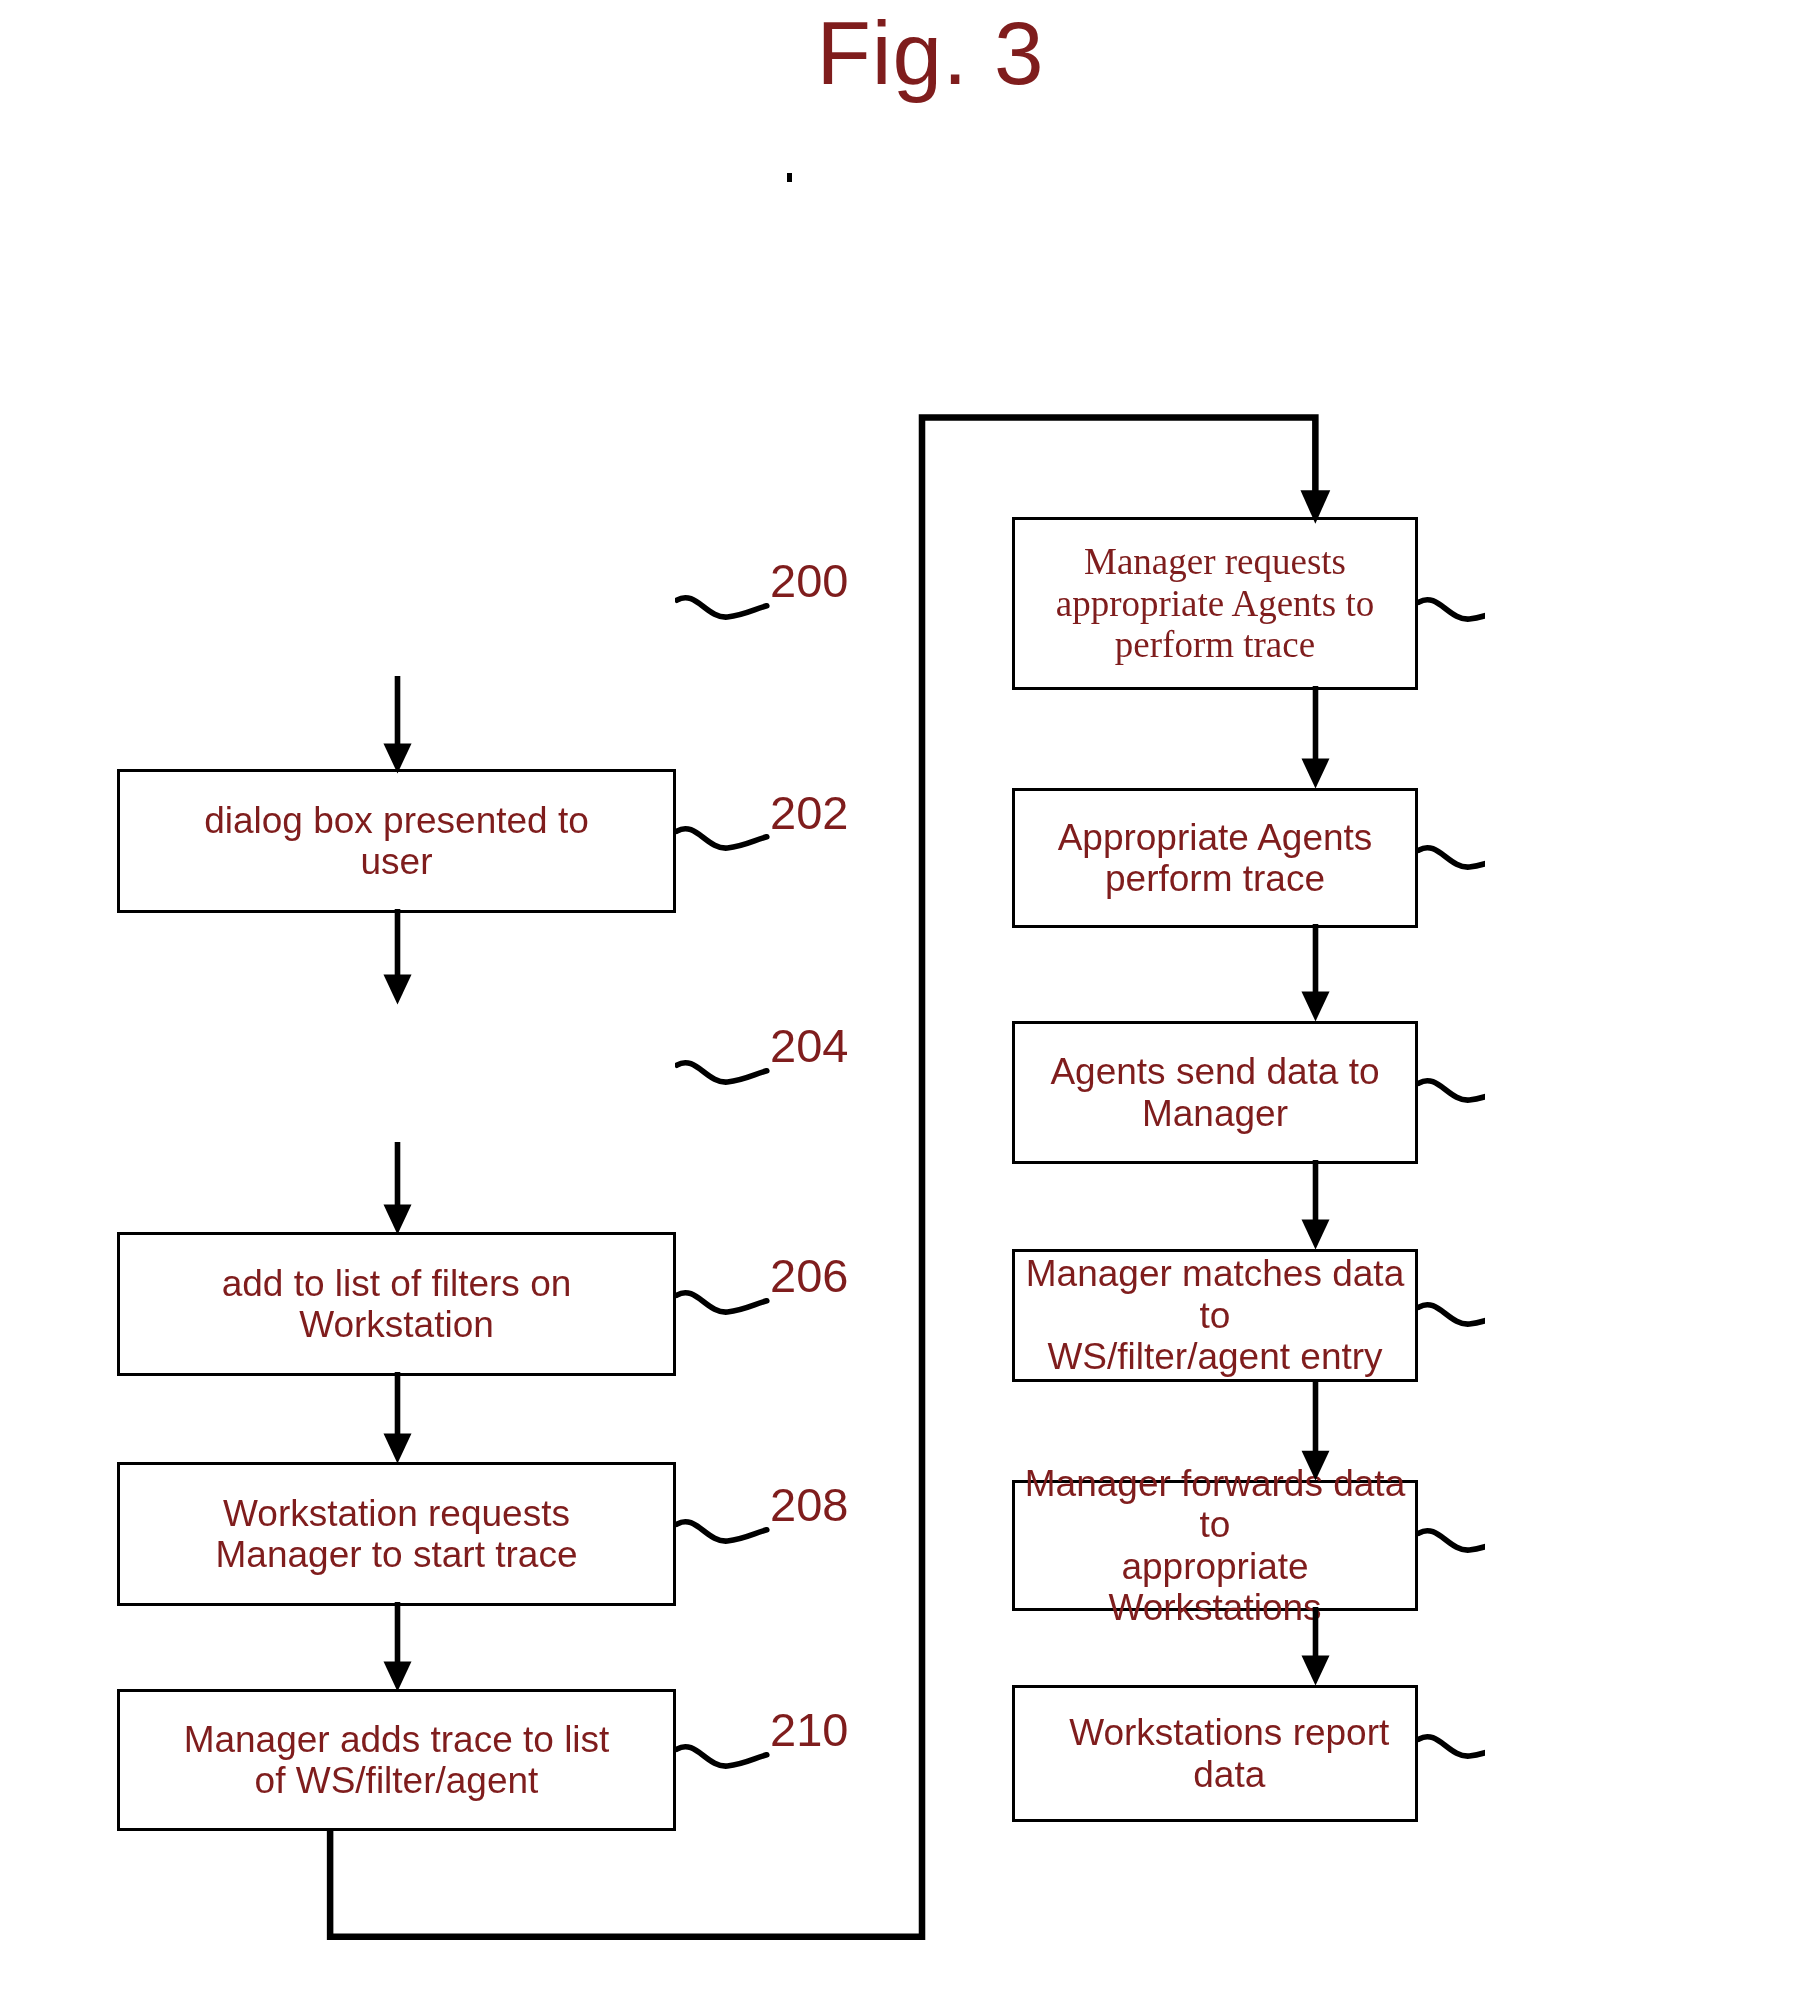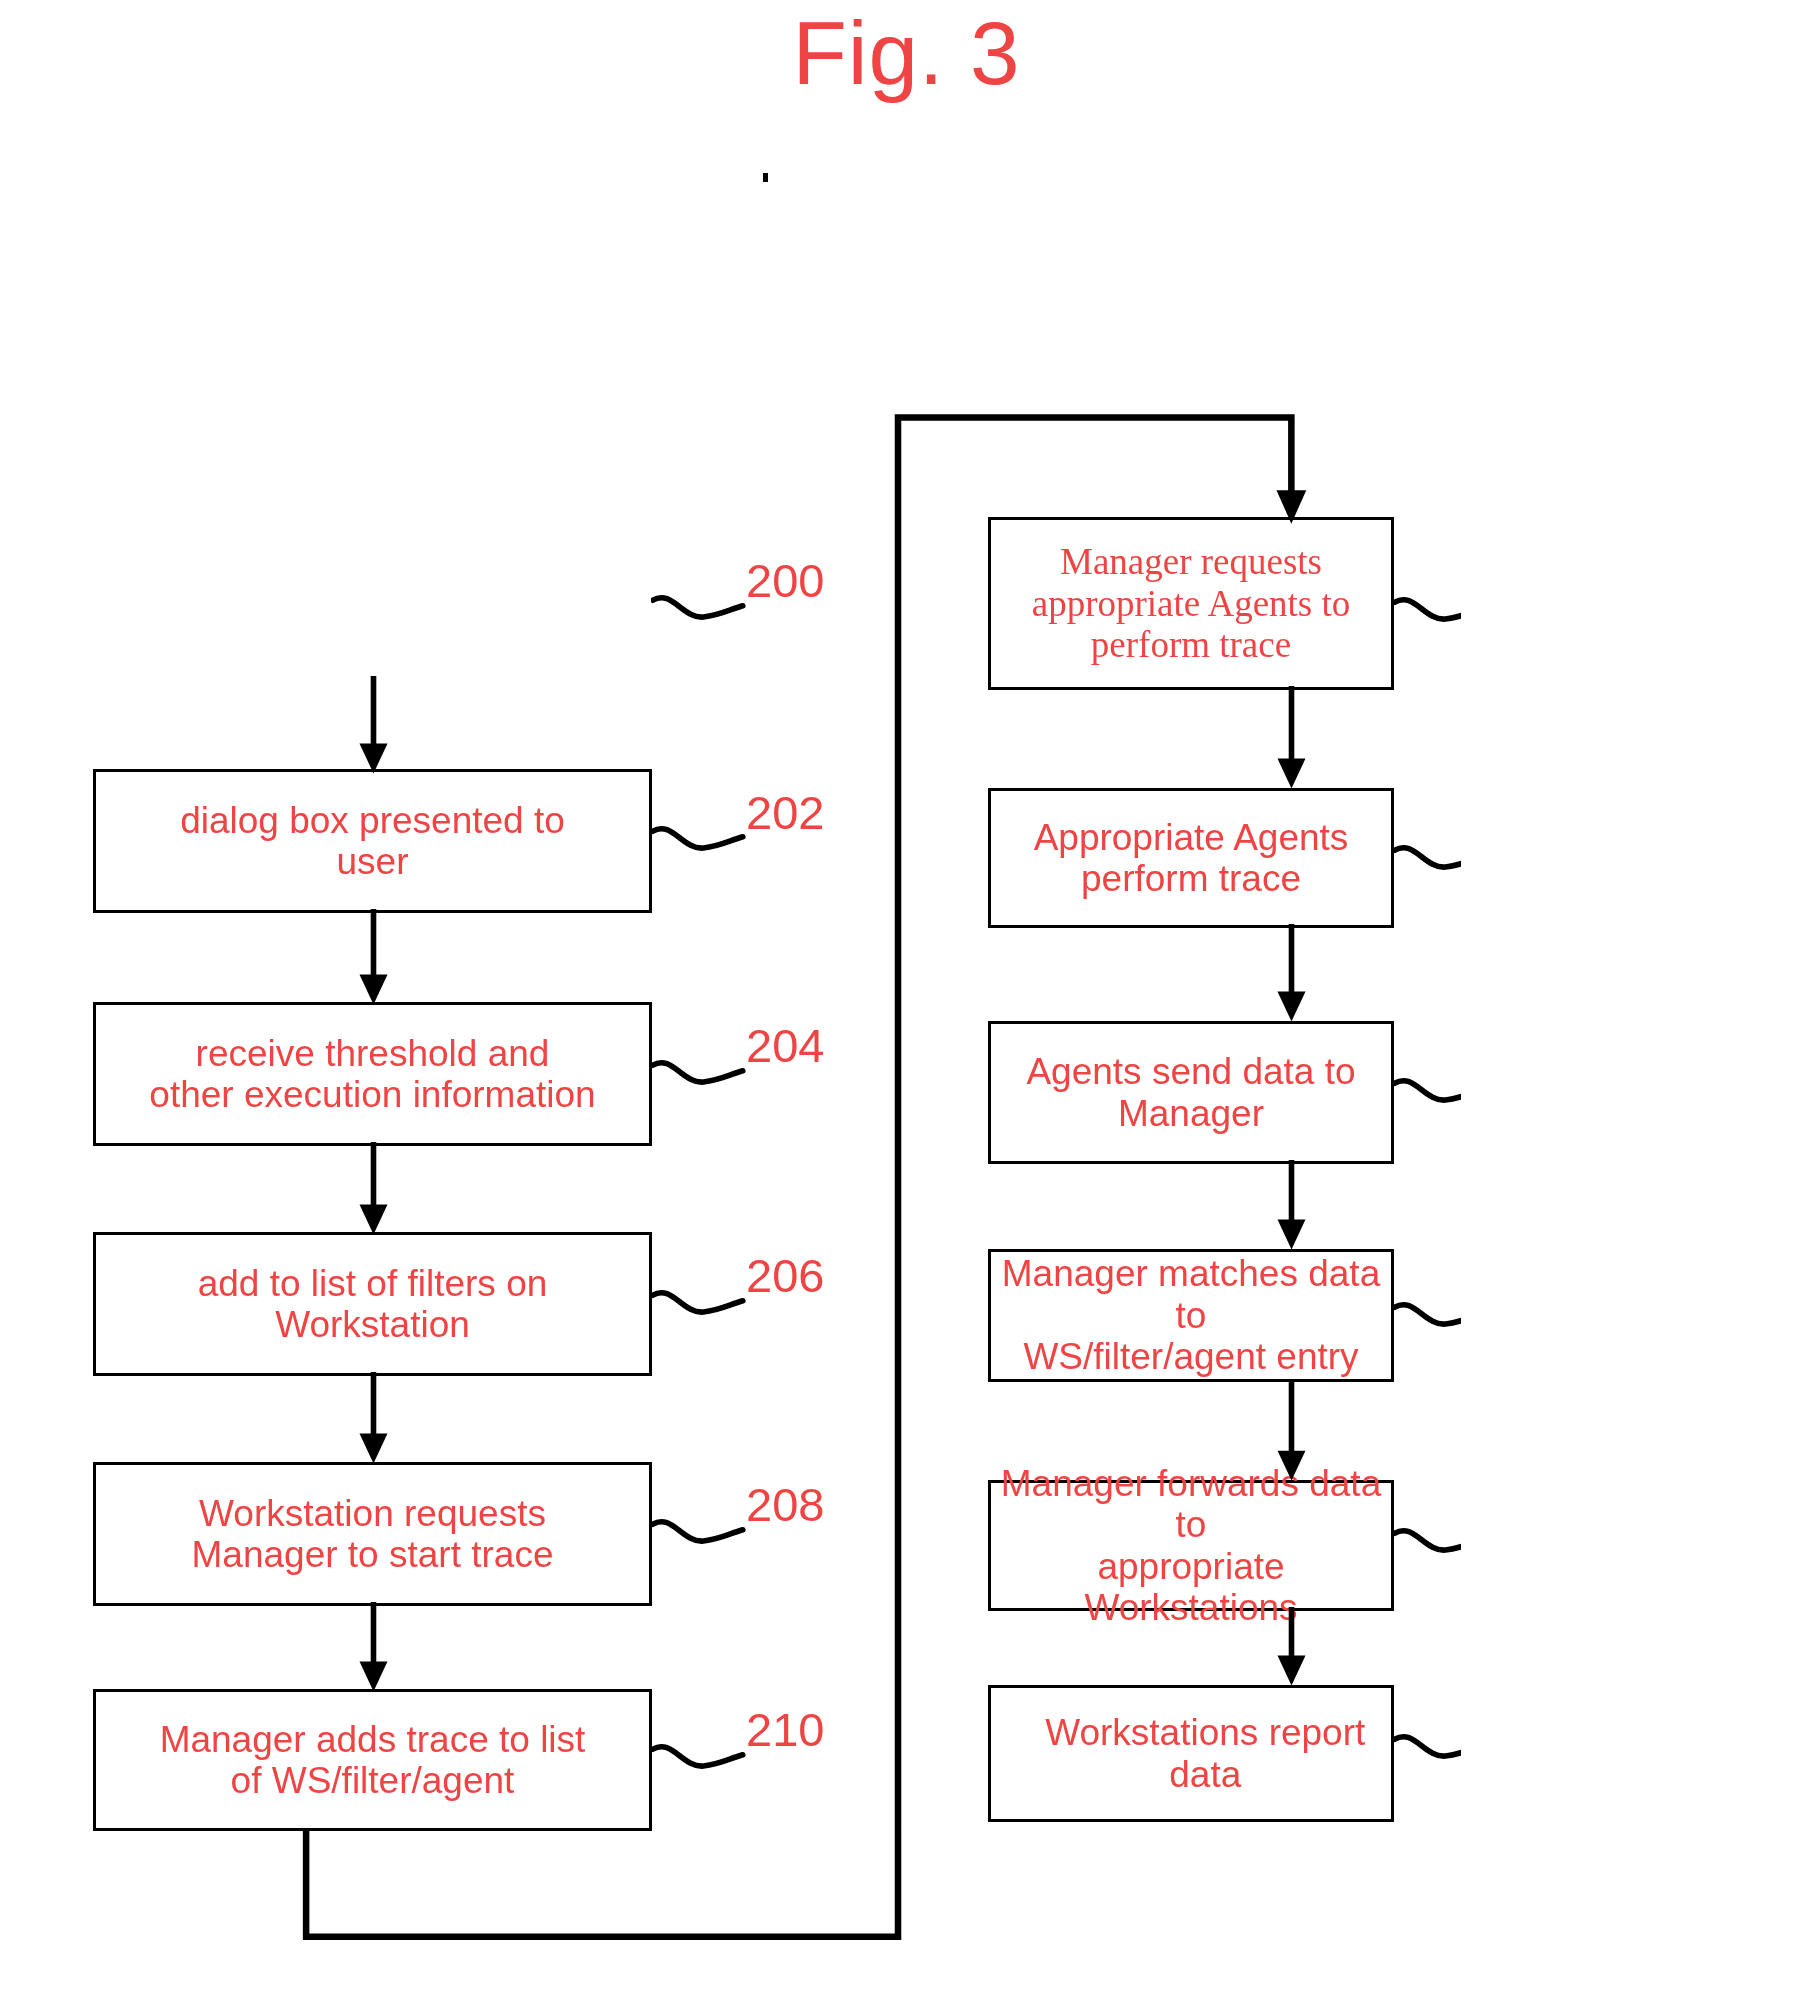--- a/index.html
+++ b/index.html
@@ -7,21 +7,22 @@
     padding: 0;
     background: #ffffff;
   }
   #page {
     position: relative;
     width: 1461px;
     height: 2007px;
     background: #ffffff;
     overflow: hidden;
     font-family: "Liberation Sans", sans-serif;
-    color: #ef4444;
+    color: #7f1d1d;
+    margin-left: 24px;
   }
   #fig-title {
     position: absolute;
     left: 0;
     top: 9.3px;
     width: 1813px;
     text-align: center;
     font-size: 89px;
     font-weight: 400;
     letter-spacing: 0.9px;
@@ -79,24 +80,20 @@
 
   <div id="fig-title">Fig. 3</div>
   <div class="speck" style="left:763px; top:173px;"></div>
 
 
   <div class="node" style="left:93px; top:769px; width:559px; height:144px;">
     <span class="node-label">dialog box presented to
 user</span>
   </div>
 
-  <div class="node" style="left:93px; top:1002px; width:559px; height:144px;">
-    <span class="node-label">receive threshold and
-other execution information</span>
-  </div>
 
   <div class="node" style="left:93px; top:1232px; width:559px; height:144px;">
     <span class="node-label">add to list of filters on
 Workstation</span>
   </div>
 
   <div class="node" style="left:93px; top:1462px; width:559px; height:144px;">
     <span class="node-label">Workstation requests
 Manager to start trace</span>
   </div>

